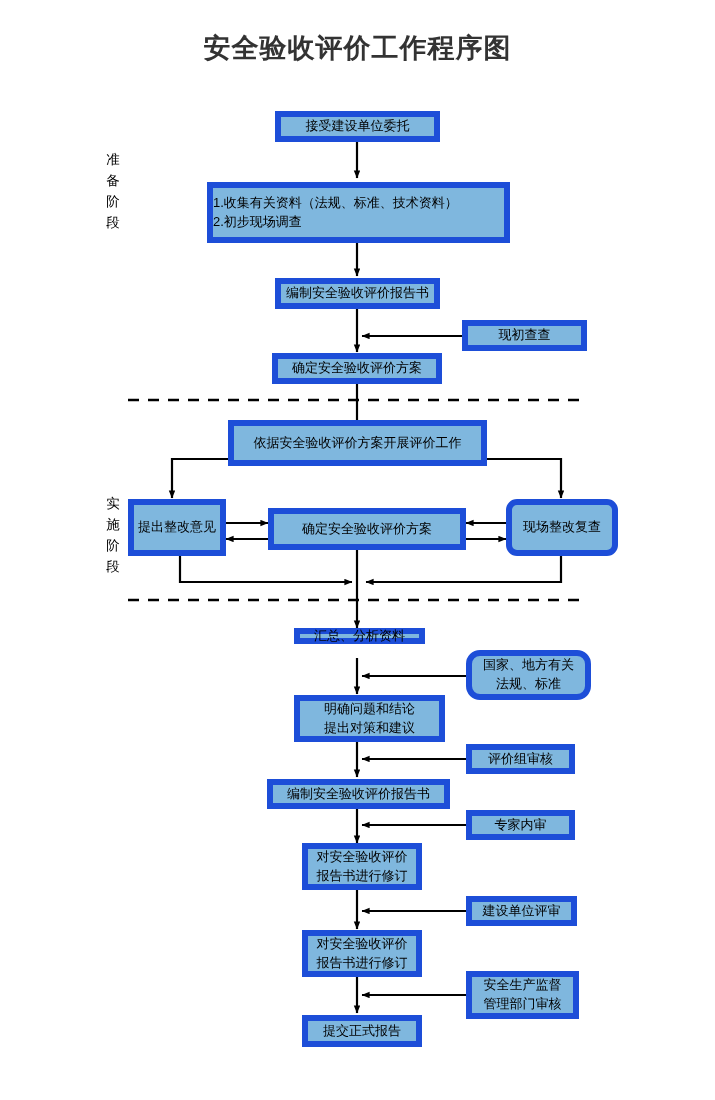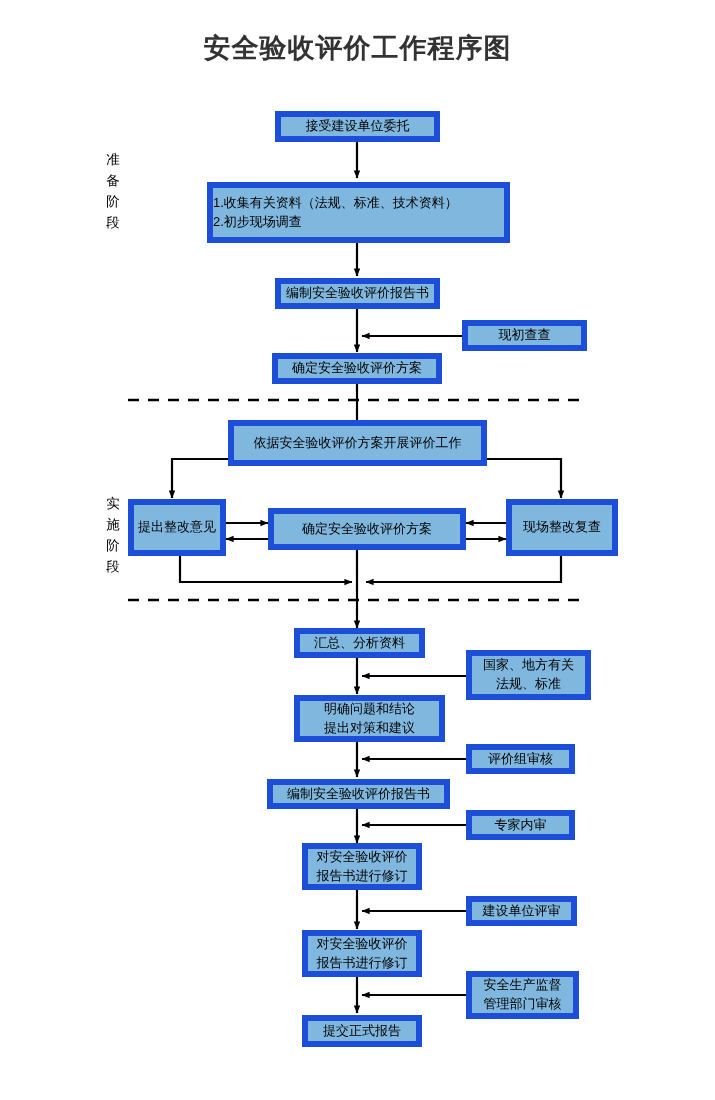--- a/index.html
+++ b/index.html
@@ -143,25 +143,25 @@
   <div class="box" style="left:462px; top:320px; width:125px; height:31px;">现初查查</div>
 
   <div class="box" style="left:272px; top:353px; width:170px; height:31px;">确定安全验收评价方案</div>
 
   <div class="box" style="left:228px; top:420px; width:259px; height:46px;">依据安全验收评价方案开展评价工作</div>
 
   <div class="box" style="left:128px; top:499px; width:98px; height:57px;">提出整改意见</div>
 
   <div class="box" style="left:268px; top:508px; width:198px; height:42px;">确定安全验收评价方案</div>
 
-  <div class="box" style="left:506px; top:499px; width:112px; height:57px;">现场整改复查</div>
+  <div class="box" style="left:506px; top:499px; width:112px; height:57px;border-radius:11px;">现场整改复查</div>
 
-  <div class="box" style="left:294px; top:628px; width:131px; height:30px;">汇总、分析资料</div>
+  <div class="box" style="left:294px; top:628px; width:131px; height:16px;">汇总、分析资料</div>
 
-  <div class="box" style="left:466px; top:650px; width:125px; height:50px;">国家、地方有关
+  <div class="box" style="left:466px; top:650px; width:125px; height:50px;border-radius:14px;">国家、地方有关
 法规、标准</div>
 
   <div class="box" style="left:294px; top:695px; width:151px; height:47px;">明确问题和结论
 提出对策和建议</div>
 
   <div class="box" style="left:466px; top:744px; width:109px; height:30px;">评价组审核</div>
 
   <div class="box" style="left:267px; top:779px; width:183px; height:30px;">编制安全验收评价报告书</div>
 
   <div class="box" style="left:466px; top:810px; width:109px; height:30px;">专家内审</div>

